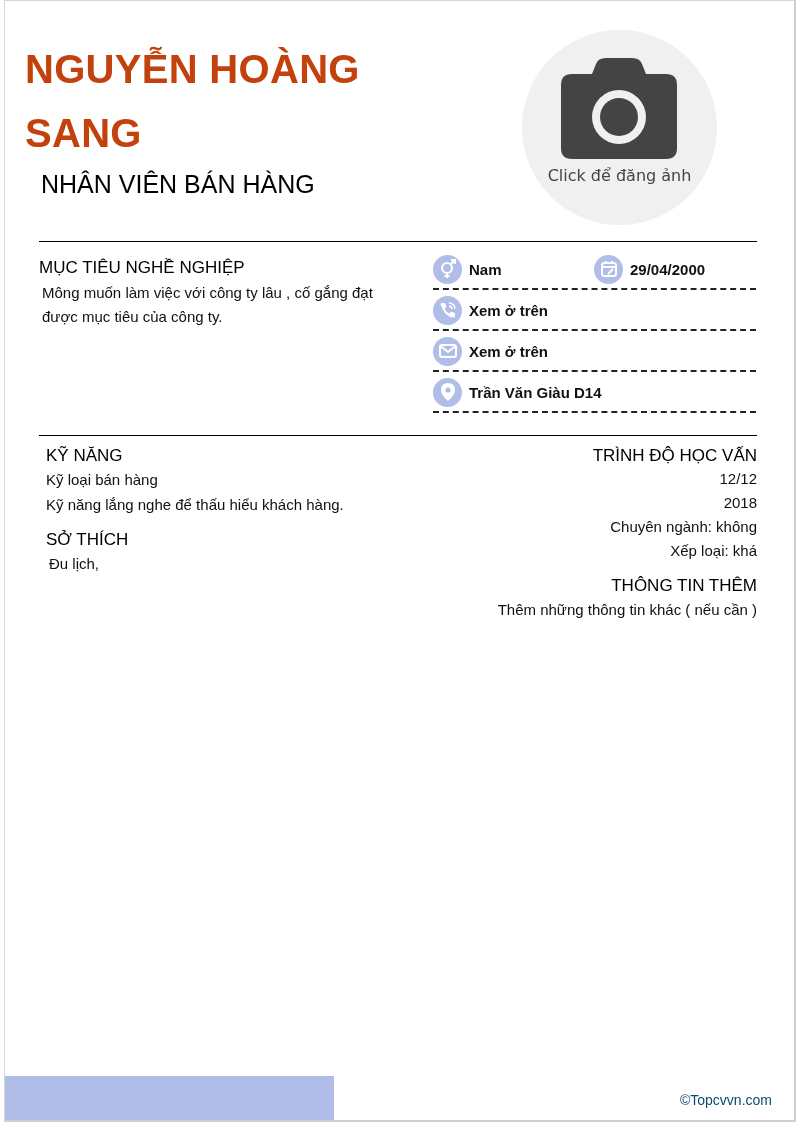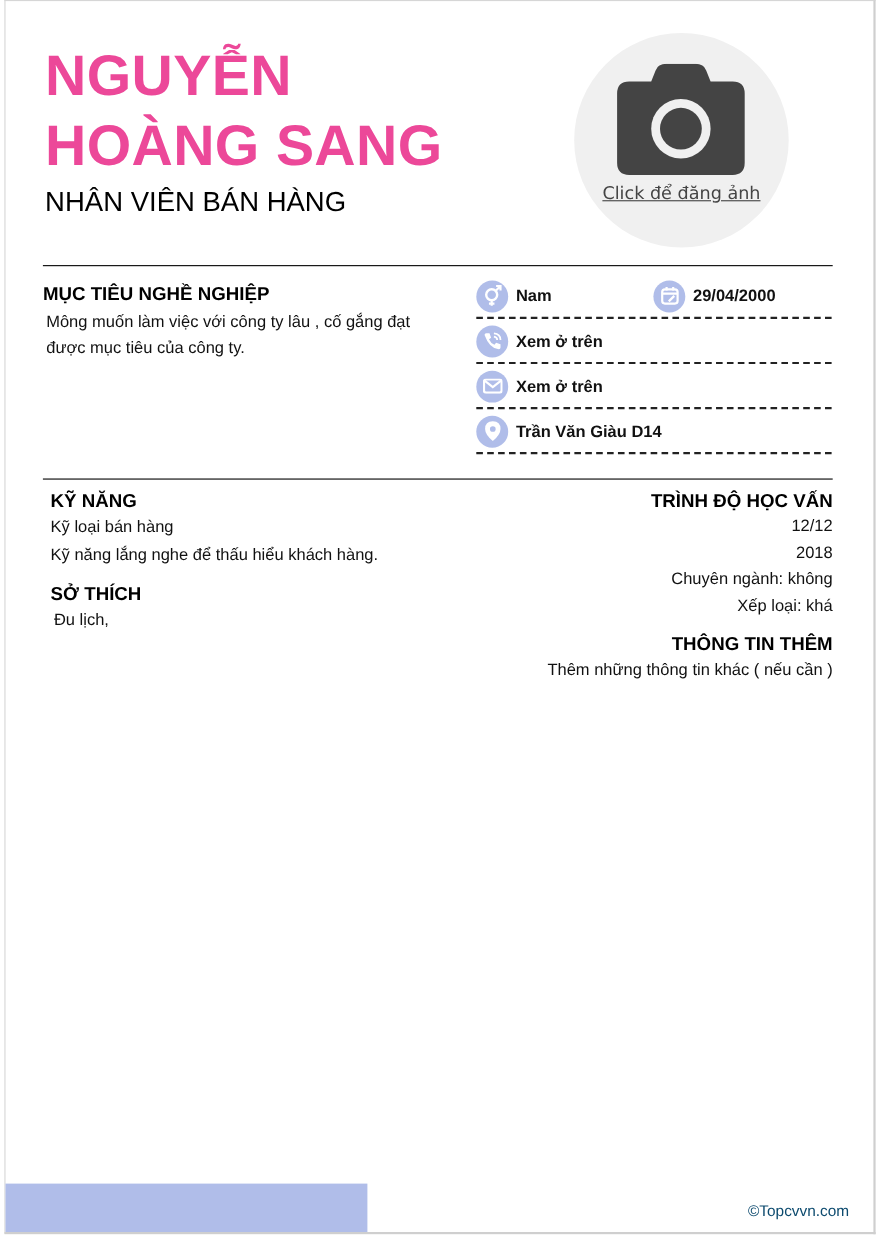--- a/index.html
+++ b/index.html
@@ -8,42 +8,42 @@
 
   .page {
     position: absolute; left: 4px; top: 0; width: 792px; height: 1122px;
     background: #fff;
     border: 1px solid #d6d6d6;
     border-right: 2px solid #cfcfcf;
     border-bottom: 2px solid #cfcfcf;
   }
 
   .name {
-    position: absolute; left: 36px; top: 36px; width: 420px;
-    font-size: 52px; font-weight: bold; line-height: 64px; color: #ec4899;
+    position: absolute; left: 20px; top: 36px; width: 420px;
+    font-size: 40px; font-weight: bold; line-height: 64px; color: #c2410c;
     letter-spacing: 0.3px;
   }
   .job-title {
     position: absolute; left: 36px; top: 166px;
     font-size: 25px; line-height: 34px; color: #000;
   }
 
   .avatar {
     position: absolute; left: 517px; top: 29px; width: 195px; height: 195px;
     border-radius: 50%; background: #f0f0f0; cursor: pointer;
   }
   .avatar .cam { position: absolute; left: 38px; top: 28px; }
   .avatar .cap {
     position: absolute; left: 0; right: 0; top: 136px; text-align: center;
-    font-family: "DejaVu Sans", sans-serif; font-size: 16px; color: #444; text-decoration: underline;
+    font-family: "DejaVu Sans", sans-serif; font-size: 16px; color: #444;
   }
 
   .hr { position: absolute; left: 34px; width: 718px; height: 1px; background: #000; }
 
-  .sec-title { font-size: 17px; font-weight: bold; color: #000; line-height: 22px; }
+  .sec-title { font-size: 17px; font-weight: normal; color: #000; line-height: 22px; }
   .body-text { font-size: 15px; line-height: 24px; color: #111; }
 
   .objective { position: absolute; left: 34px; top: 256px; width: 370px; }
   .objective .body-text { padding-left: 3px; margin-top: 2px; }
 
   .contact { position: absolute; left: 428px; top: 248px; width: 323px; }
   .crow {
     position: relative; height: 41px;
     border-bottom: 2px dashed #222;
   }

